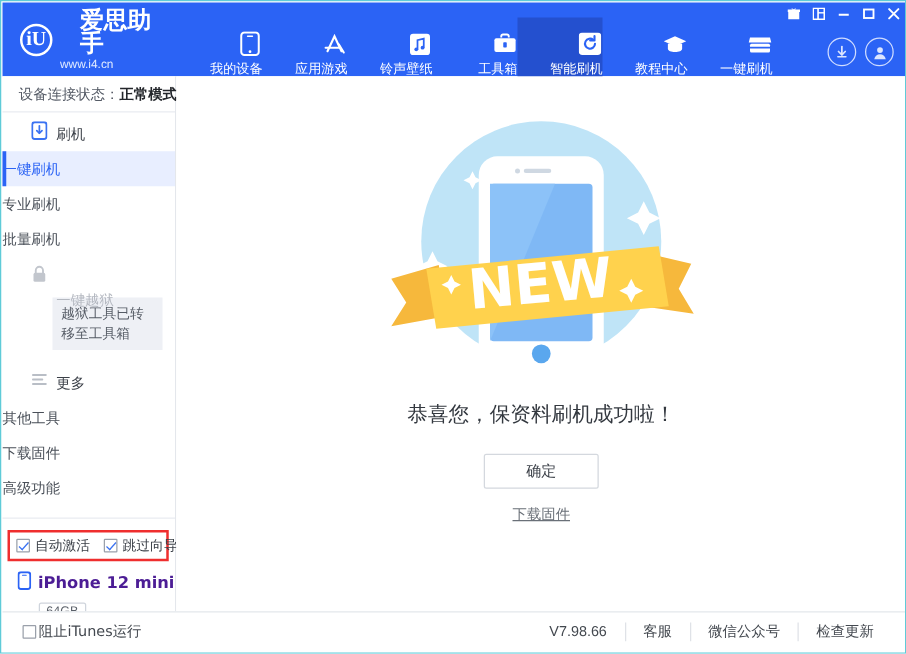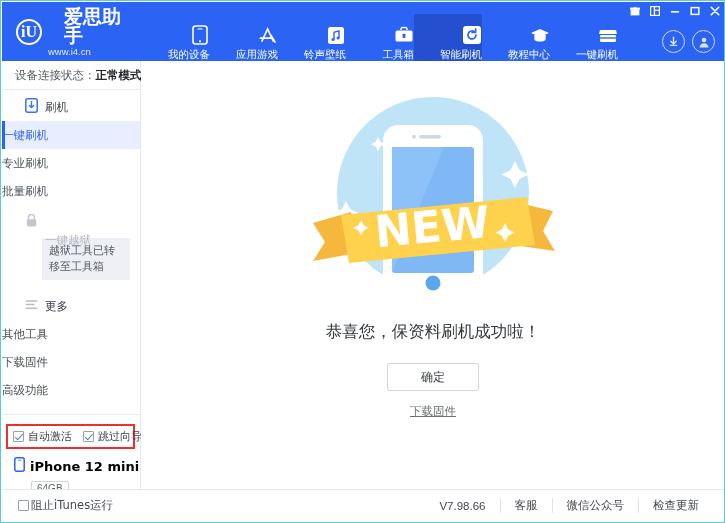--- a/index.html
+++ b/index.html
@@ -175,22 +175,23 @@
   .box.checked::after {
     content: ""; position: absolute;
     left: 3px; top: 0px; width: 3px; height: 7px;
     border: solid #3a72f2; border-width: 0 1.6px 1.6px 0;
     transform: rotate(42deg);
   }
 
   .device-block { padding: 8px 0 0 12px; }
   .dev-name {
     display: flex; align-items: center; gap: 5px;
-    color: #000000; font-weight: bold; font-size: 13px;
-    font-family: "DejaVu Sans", sans-serif;
+    color: #4c1d95; font-weight: bold; font-size: 13px;
+    font-family: "DejaVu Sans", sans-serif;
+    justify-content: center;
   }
   .dev-cap {
     display: inline-block; margin: 6px 0 0 17px;
     border: 1px solid #cfd4dc; border-radius: 2px;
     padding: 1px 5px; font-size: 10px; color: #5a6069;
     font-family: "Liberation Sans", sans-serif;
   }
   .dev-model {
     margin: 5px 0 0 17px; font-size: 11px; color: #5a6069;
     font-family: "Liberation Sans", sans-serif;

